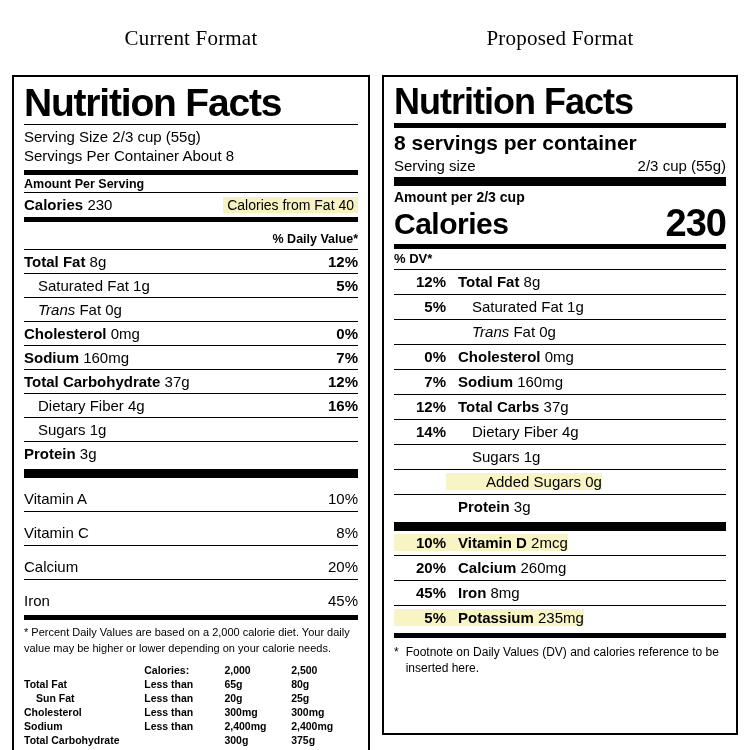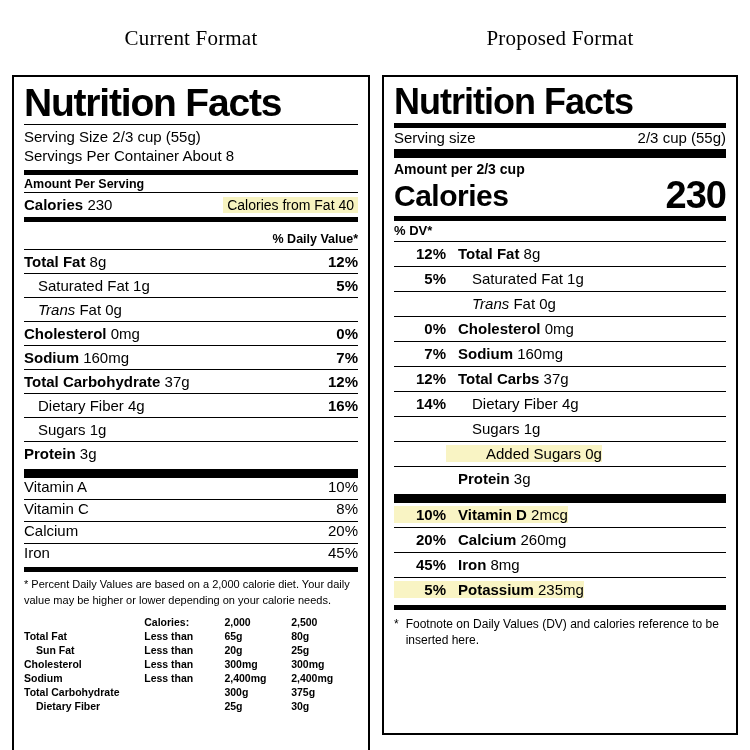--- a/index.html
+++ b/index.html
@@ -66,21 +66,21 @@
     padding:10px 0 3px;
   }
   .hl{background:#f7f3c0;margin-left:12px;}
   .cal-row{
     display:flex;justify-content:space-between;align-items:baseline;
     font-size:15px;padding:3px 0 4px;
   }
   .cal-from{font-size:14px;padding:0 4px;}
   .vit-row{
     display:flex;justify-content:space-between;align-items:baseline;
-    font-size:15px;padding:0 0 4px;
+    font-size:15px;padding:12px 0 4px;
   }
   .footnote{
     font-size:11px;line-height:1.45;padding:5px 0 4px;
   }
   .fn-table{
     width:100%;
     border-collapse:collapse;
     font-size:10.5px;
     margin-top:2px;
     font-weight:bold;
@@ -298,20 +298,21 @@
   </div>
 
   <div class="col col-right">
     <div class="col-title">Proposed Format</div>
 
     <div class="panel panel-right">
 
       <div class="nf-title-right">Nutrition Facts</div>
       <div class="rule-med"></div>
 
+      <div class="servings-big">8 servings per container</div>
       <div class="serv-size-row">
         <div>Serving size</div>
         <div>2/3 cup (55g)</div>
       </div>
 
       <div class="rule-thick"></div>
 
       <div class="amt-per">Amount per 2/3 cup</div>
       <div class="cal-big-row">
         <div class="cal-word">Calories</div>

